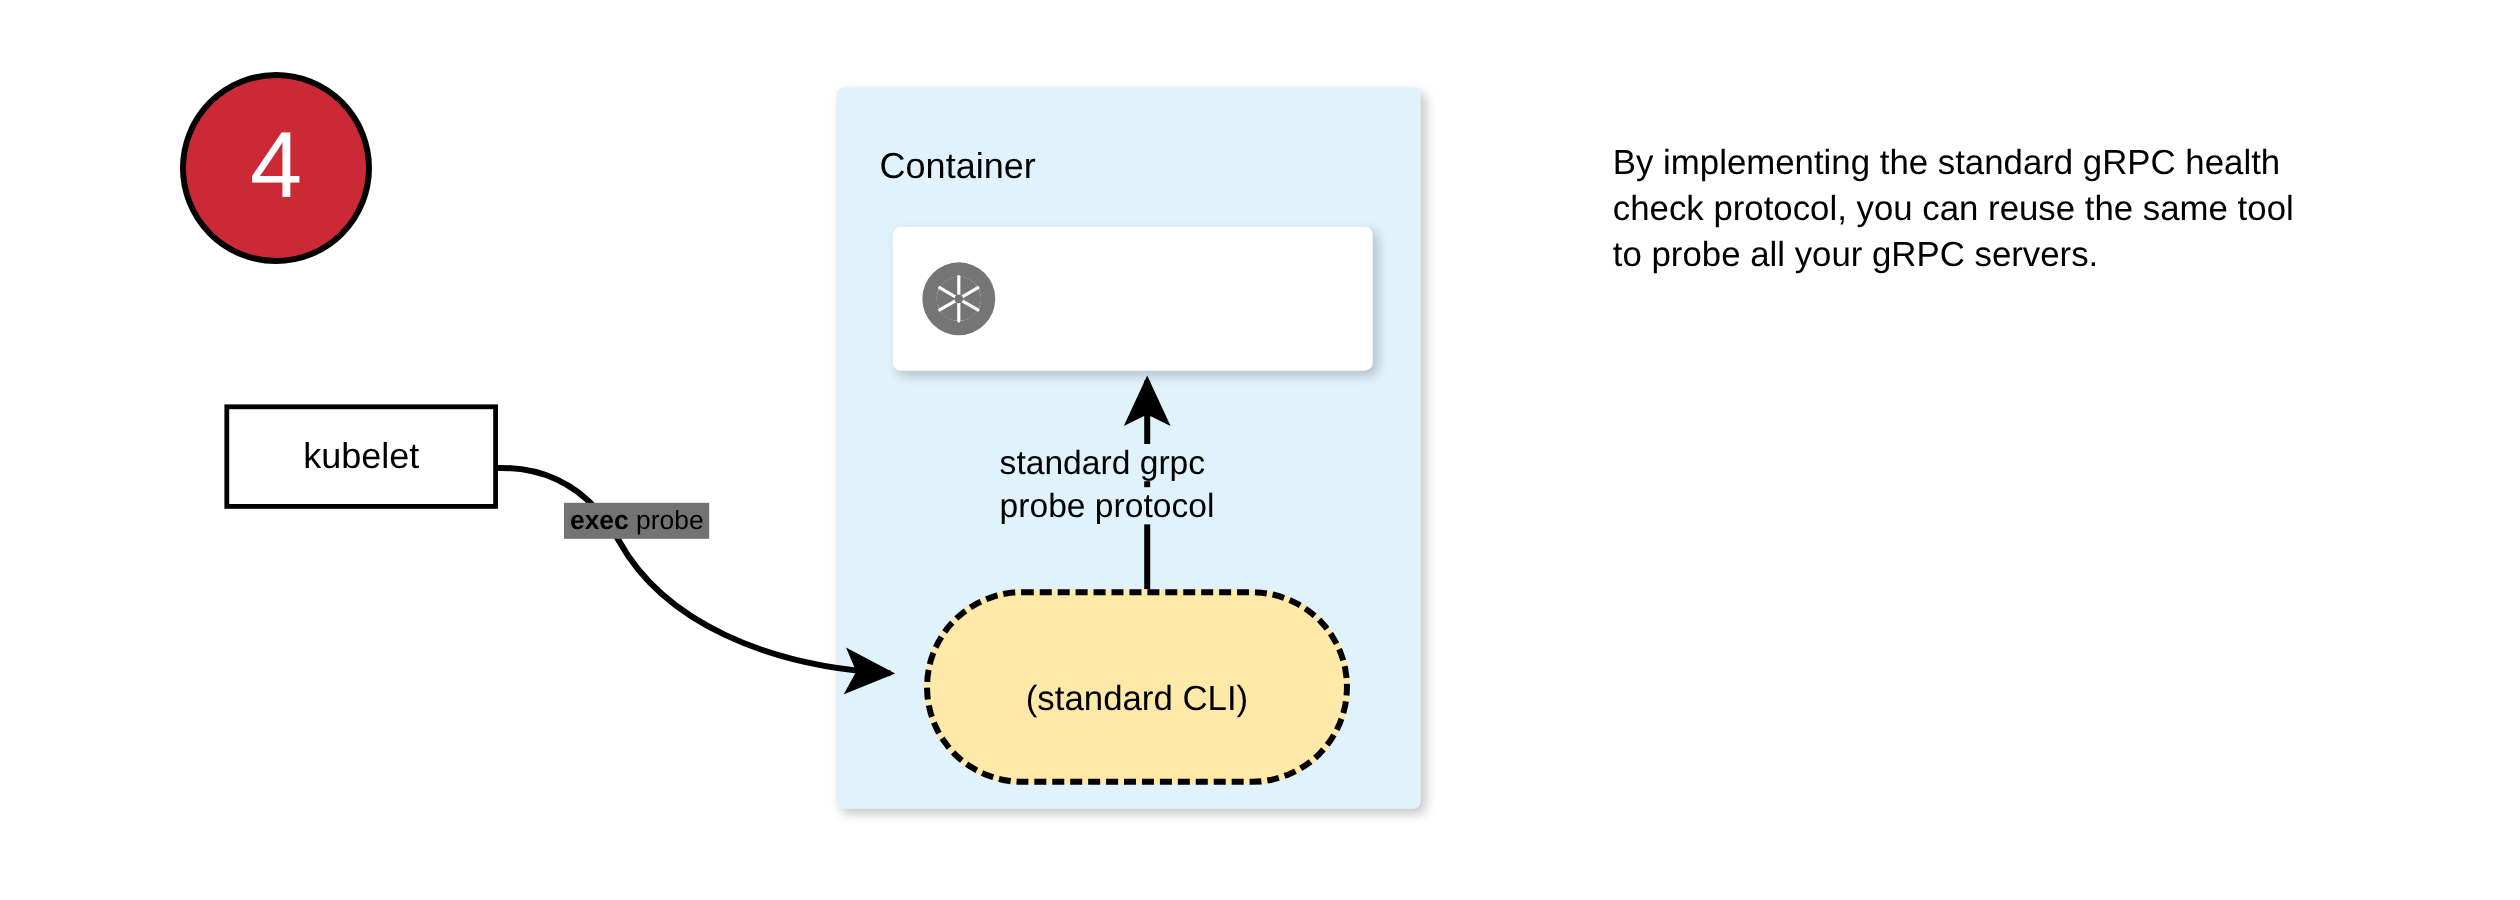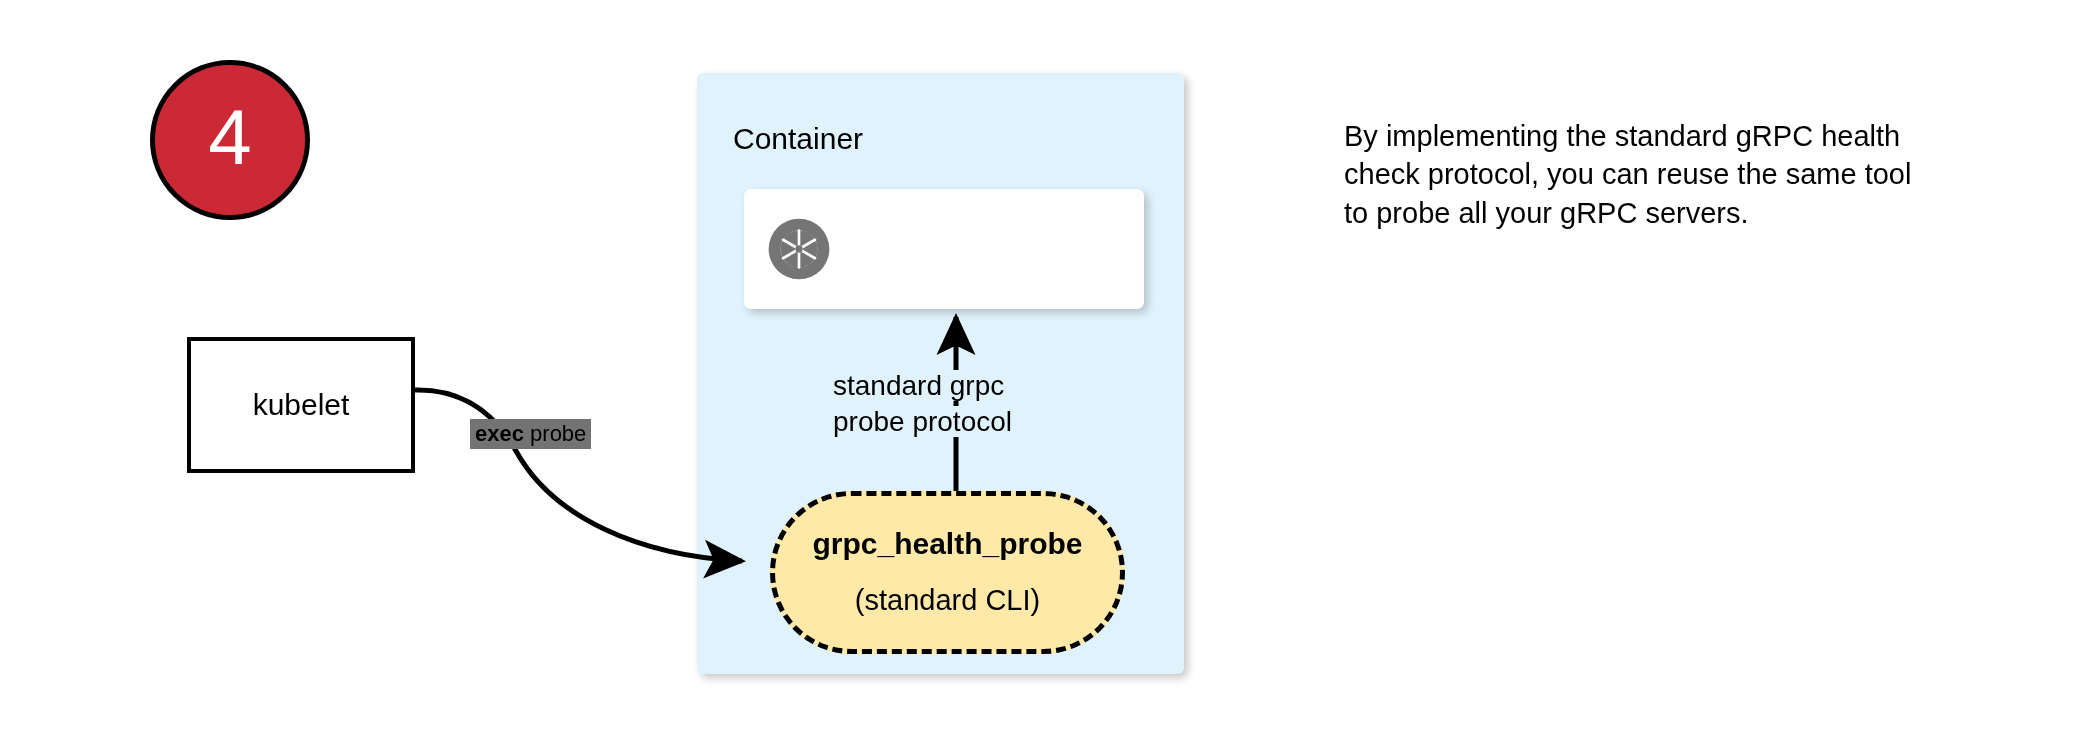--- a/index.html
+++ b/index.html
@@ -43,21 +43,21 @@
     letter-spacing: 0px;
     transform: translateY(-3px);
   }
 
   
   .kubelet-box {
     position: absolute;
     left: 187px;
     top: 337px;
     width: 228px;
-    height: 136px;
+    height: 87px;
     background: #ffffff;
     border: 4px solid #000000;
     box-sizing: border-box;
     display: flex;
     align-items: center;
     justify-content: center;
   }
   .kubelet-label {
     font-size: 30px;
     color: #000000;
@@ -246,19 +246,18 @@
   <div class="exec-probe-label">
     <span class="kw">exec</span><span> probe</span>
   </div>
 
   <div class="protocol-label">
     <span>standard grpc</span><br>
     <span>probe protocol</span>
   </div>
 
   <div class="probe-pill">
-    <span class="probe-name">grpc_health_probe</span>
     <span class="probe-sub">(standard CLI)</span>
   </div>
 
   <div class="side-note">By implementing the standard gRPC health check protocol, you can reuse the same tool to probe all your gRPC servers.</div>
 
 </div>
 
 </body></html>

